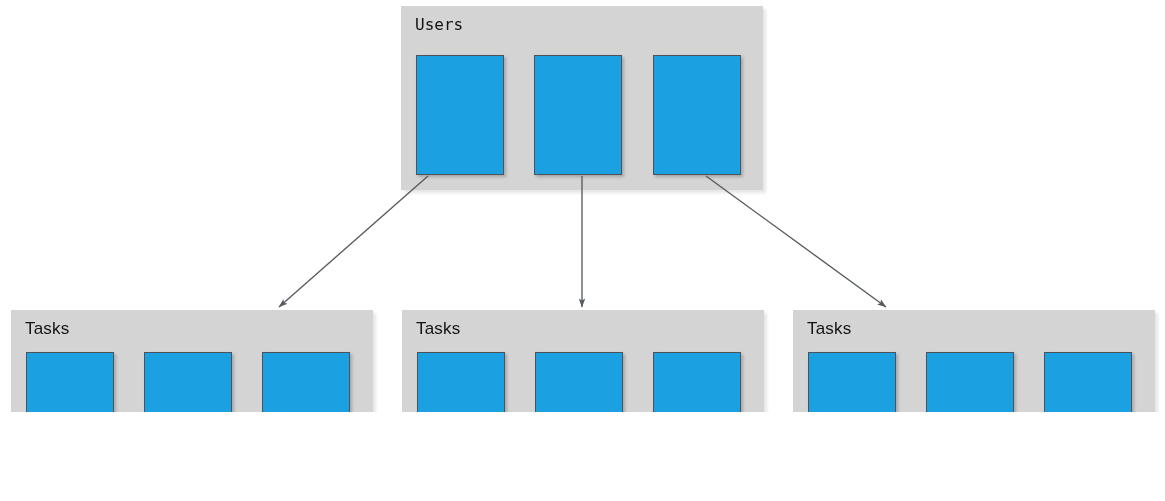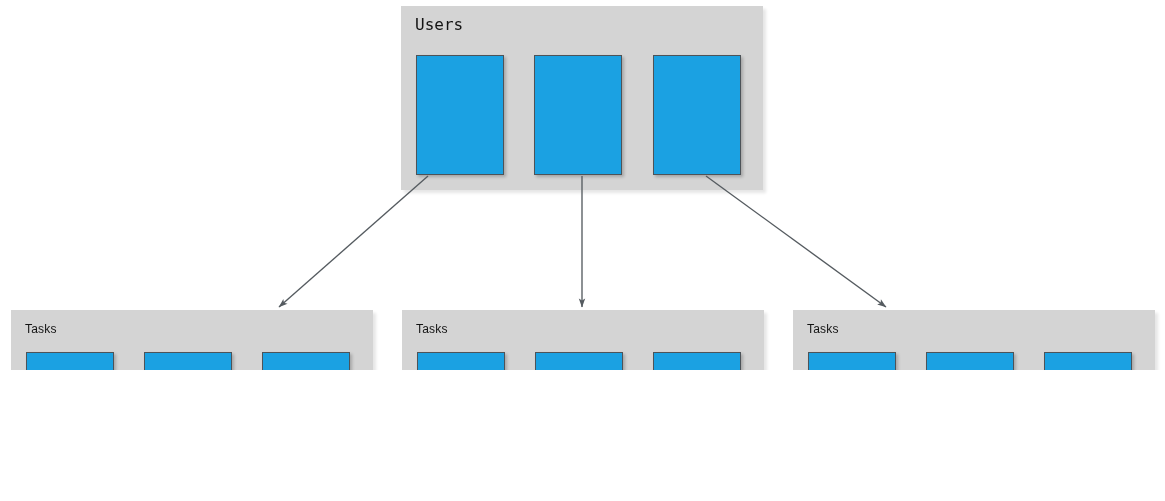--- a/index.html
+++ b/index.html
@@ -3,38 +3,38 @@
 <meta charset="utf-8">
 <style>
   html, body {
     margin: 0;
     padding: 0;
     background: #ffffff;
   }
   #canvas {
     position: relative;
     width: 1165px;
-    height: 370px;
+    height: 412px;
     background: #ffffff;
     overflow: hidden;
     font-family: "Liberation Sans", sans-serif;
   }
 
   
   .group {
     position: absolute;
     background: #d4d4d4;
     box-shadow: 3px 3px 3px rgba(0,0,0,0.10);
     box-sizing: border-box;
   }
   .group-label {
     position: absolute;
     left: 14px;
     top: 9px;
-    font-size: 12px;
+    font-size: 17px;
     line-height: 20px;
     color: #131313;
     letter-spacing: 0.2px;
     white-space: nowrap;
   }
   .group-label.mono {
     font-family: "DejaVu Sans Mono", monospace;
     font-size: 16px;
     letter-spacing: 0px;
   }

